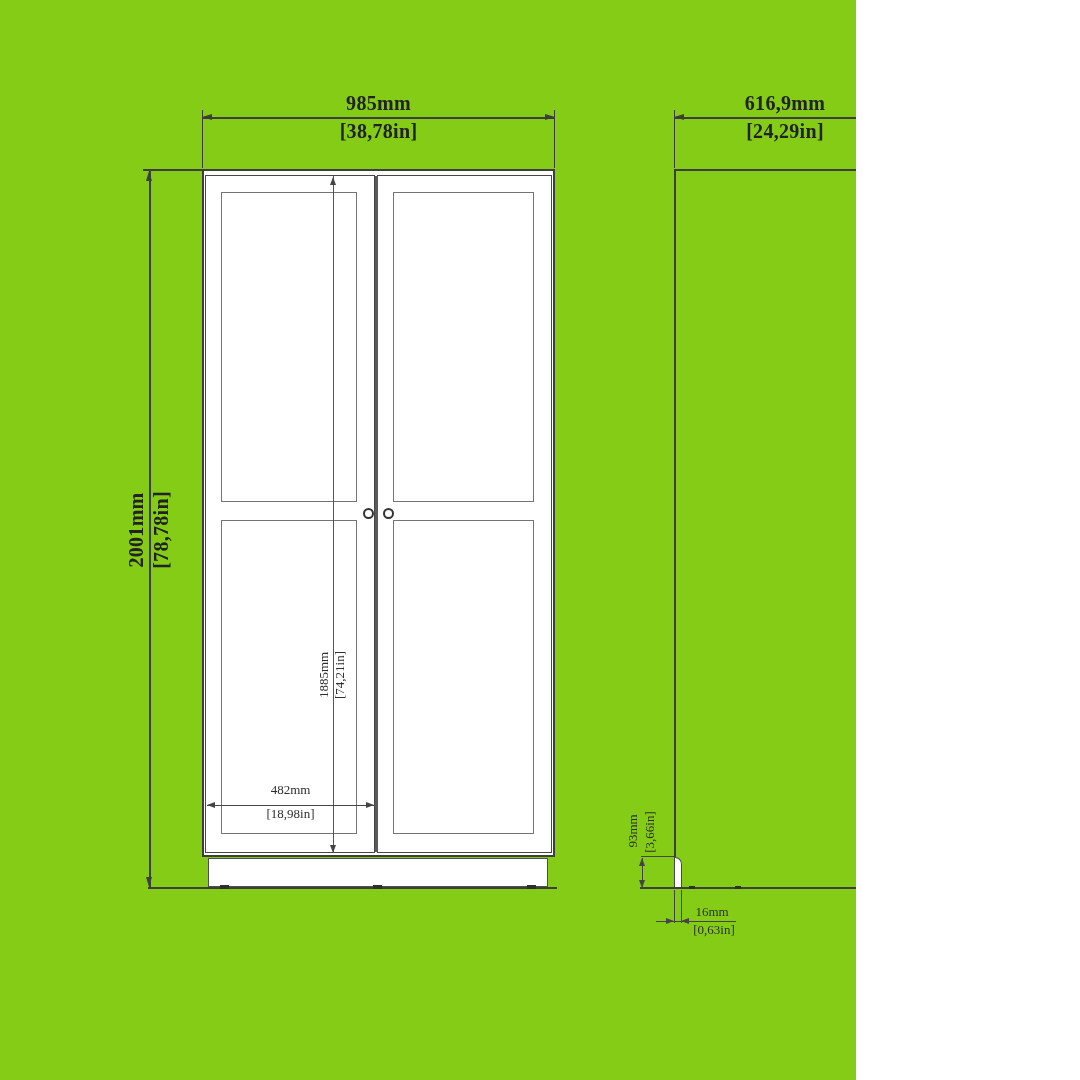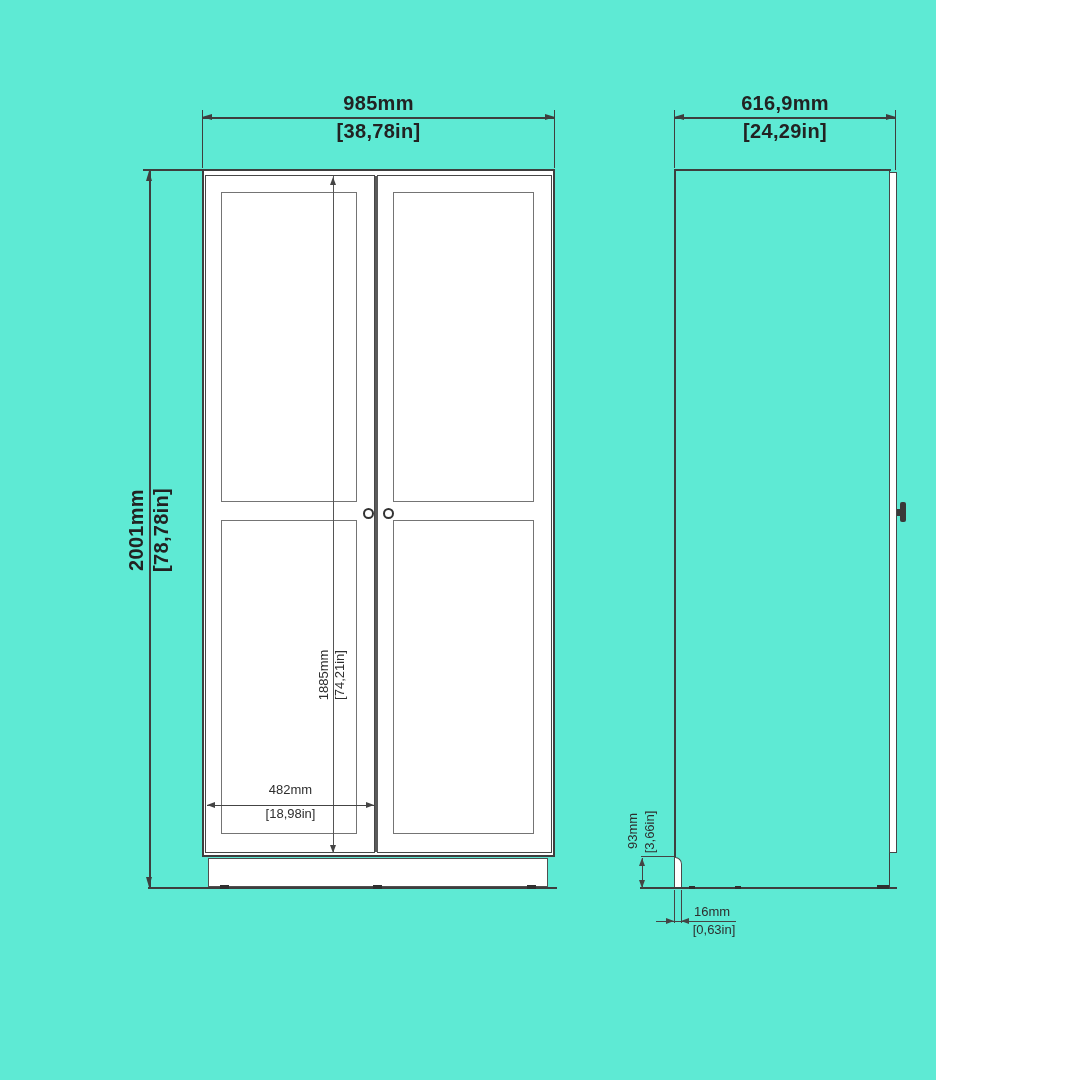--- a/index.html
+++ b/index.html
@@ -1,17 +1,17 @@
 <!DOCTYPE html>
 <html><head>
 <meta charset="utf-8">
 <style>
   html,body{margin:0;padding:0;background:#ffffff;}
-  #canvas{position:relative;width:936px;height:1080px;background:#5eead4;overflow:hidden;
-          font-family:Liberation Sans, sans-serif;}
+  #canvas{position:relative;width:856px;height:1080px;background:#84cc16;overflow:hidden;
+          font-family:Liberation Serif, serif;}
   .line{position:absolute;background:#3e3e3e;}
   .tline{position:absolute;background:#555555;}
   .box{position:absolute;box-sizing:border-box;background:#fff;}
   .panel{position:absolute;box-sizing:border-box;border:1px solid #747474;background:#fff;}
   .dimtext{position:absolute;color:#222;text-align:center;line-height:1.1;}
   .big{font-size:20px;font-weight:bold;letter-spacing:0.3px;}
   .small{font-size:13px;color:#2e2e2e;}
   .rot{transform:translate(-50%,-50%) rotate(-90deg);white-space:nowrap;text-align:center;}
   .ar{position:absolute;width:0;height:0;}
   .ar.l{border-top:3.5px solid transparent;border-bottom:3.5px solid transparent;border-right:10px solid #3e3e3e;}

